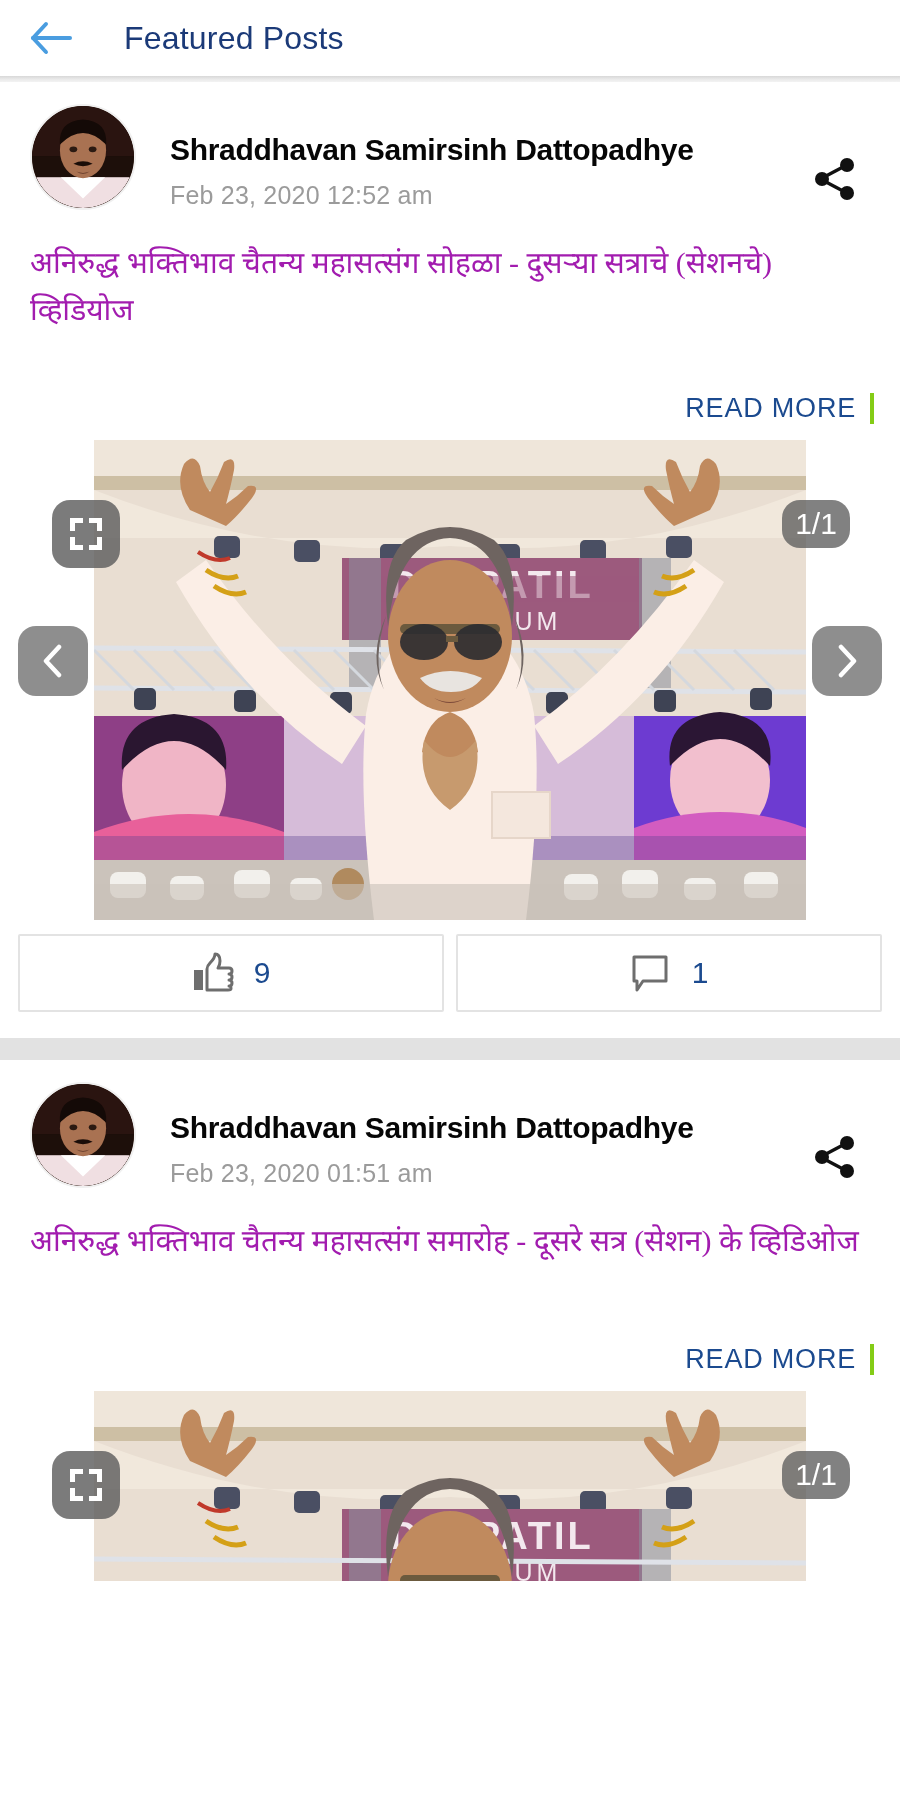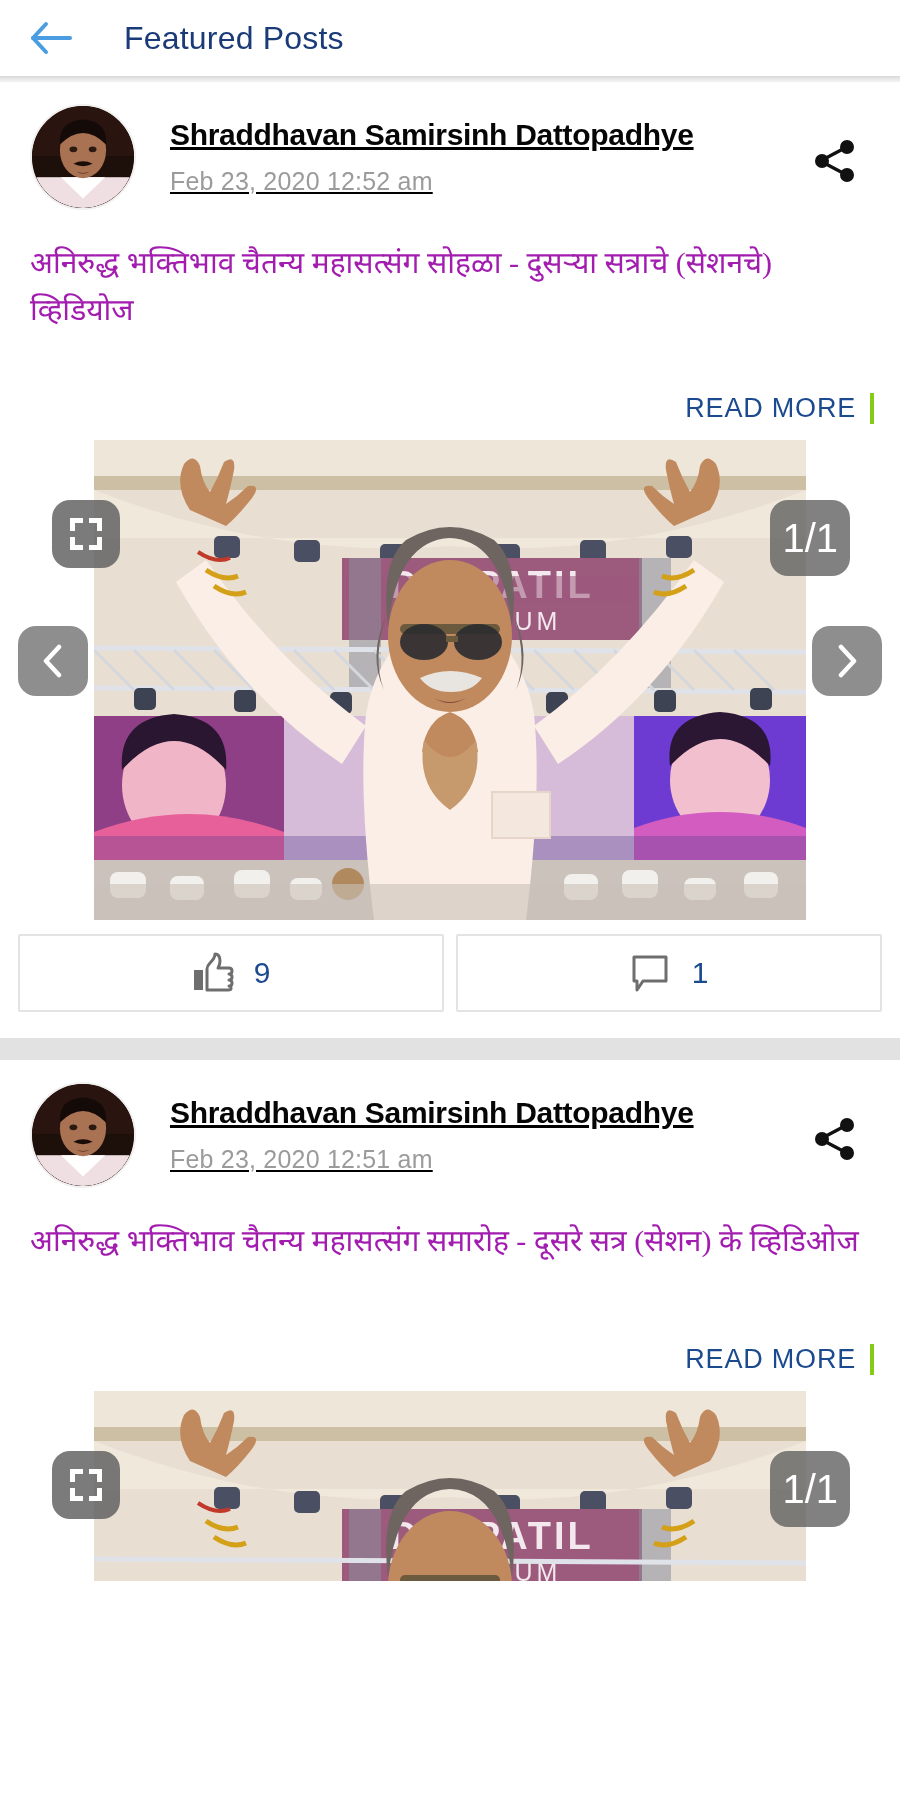--- a/index.html
+++ b/index.html
@@ -42,24 +42,23 @@
   .feed { background:#e4e4e4; }
   .post {
     background:#ffffff;
     width:900px;
     padding-bottom:4px;
   }
   .post-gap { height:22px; background:#e2e2e2; }
 
   .post-head {
     display:flex;
-    align-items:flex-start;
+    align-items:flex-end;
     padding:22px 30px 0 30px;
     position:relative;
-    text-decoration:underline;
   }
   .avatar {
     width:106px; height:106px;
     border-radius:50%;
     flex:0 0 auto;
     overflow:hidden;
     border:2px solid #f0f0f0;
     background:#3a2118;
     position:relative;
   }
@@ -145,27 +144,27 @@
     width:68px; height:68px;
     border-radius:18px;
     background:rgba(94,94,94,.82);
     display:flex; align-items:center; justify-content:center;
     cursor:pointer;
     z-index:6;
   }
   .count-badge {
     position:absolute;
     right:50px; top:60px;
-    min-width:68px; height:76px;
+    min-width:68px; height:48px;
     padding:0 12px;
     border-radius:18px;
     background:rgba(94,94,94,.78);
     display:flex; align-items:center; justify-content:center;
     color:#ffffff;
-    font-size:40px;
+    font-size:30px;
     z-index:6;
     cursor:default;
   }
   .nav-arrow {
     position:absolute;
     top:186px;
     width:70px; height:70px;
     border-radius:18px;
     background:rgba(122,122,122,.85);
     display:flex; align-items:center; justify-content:center;
@@ -426,21 +425,21 @@
             <path d="M29 40 q24 -24 48 0 q2 -24 -24 -26 q-26 2 -24 26 Z" fill="#140a07"></path>
             <ellipse cx="43" cy="45" rx="4" ry="3" fill="#2b1a12"></ellipse>
             <ellipse cx="63" cy="45" rx="4" ry="3" fill="#2b1a12"></ellipse>
             <path d="M43 60 q10 -5 20 0 q-10 5 -20 0 Z" fill="#1a0d08"></path>
             <path d="M46 68 q7 5 14 0 q-7 3 -14 0 Z" fill="#5e3526"></path>
           </g>
         </svg>
       </div>
       <div class="head-text">
         <div class="author">Shraddhavan Samirsinh Dattopadhye</div>
-        <div class="timestamp">Feb 23, 2020 12:51 am</div>
+        <div class="timestamp">Feb 23, 2020 01:51 am</div>
       </div>
       <div class="share-btn">
         <svg class="icon" width="44" height="46" viewBox="0 0 44 46">
           <circle cx="34" cy="9" r="7" fill="#111"></circle>
           <circle cx="9" cy="23" r="7" fill="#111"></circle>
           <circle cx="34" cy="37" r="7" fill="#111"></circle>
           <line x1="13" y1="20" x2="30" y2="11" stroke="#111" stroke-width="3.4"></line>
           <line x1="13" y1="26" x2="30" y2="35" stroke="#111" stroke-width="3.4"></line>
         </svg>
       </div>

